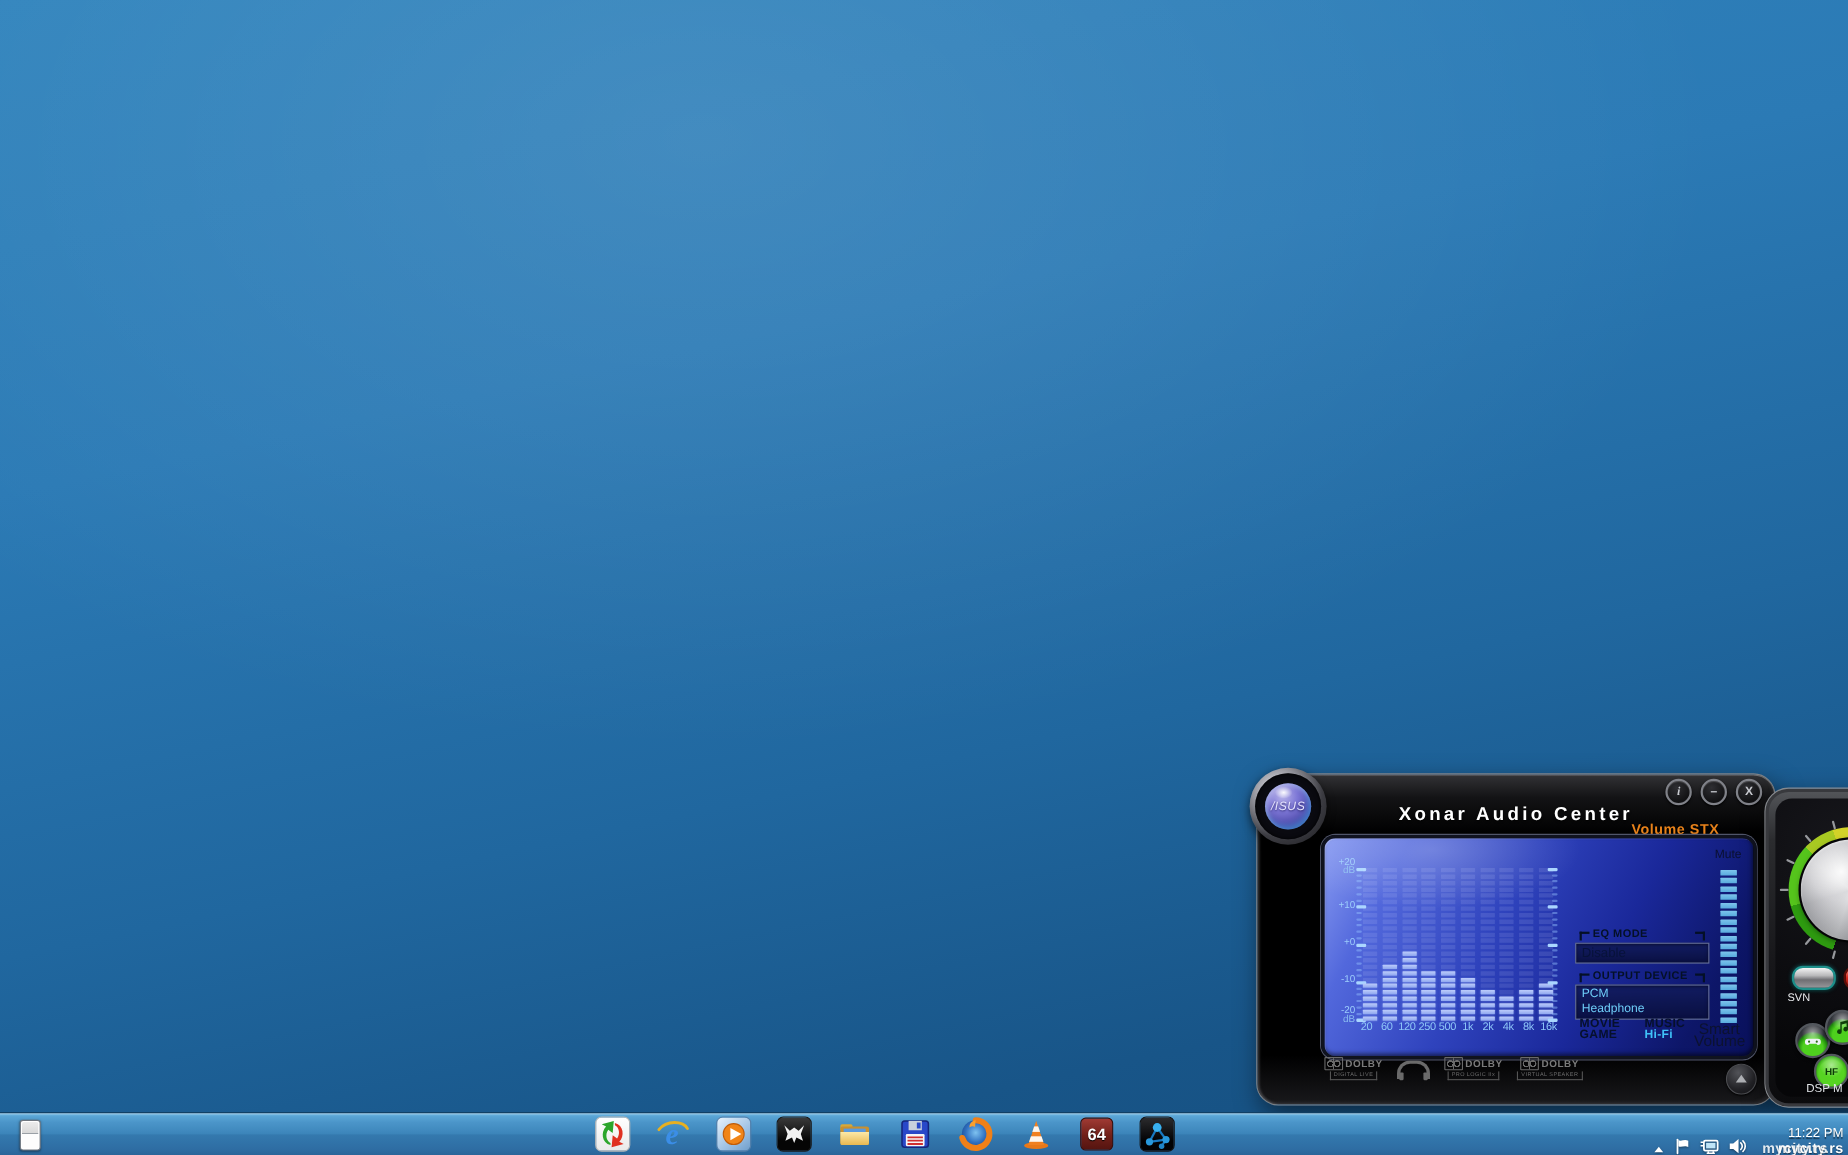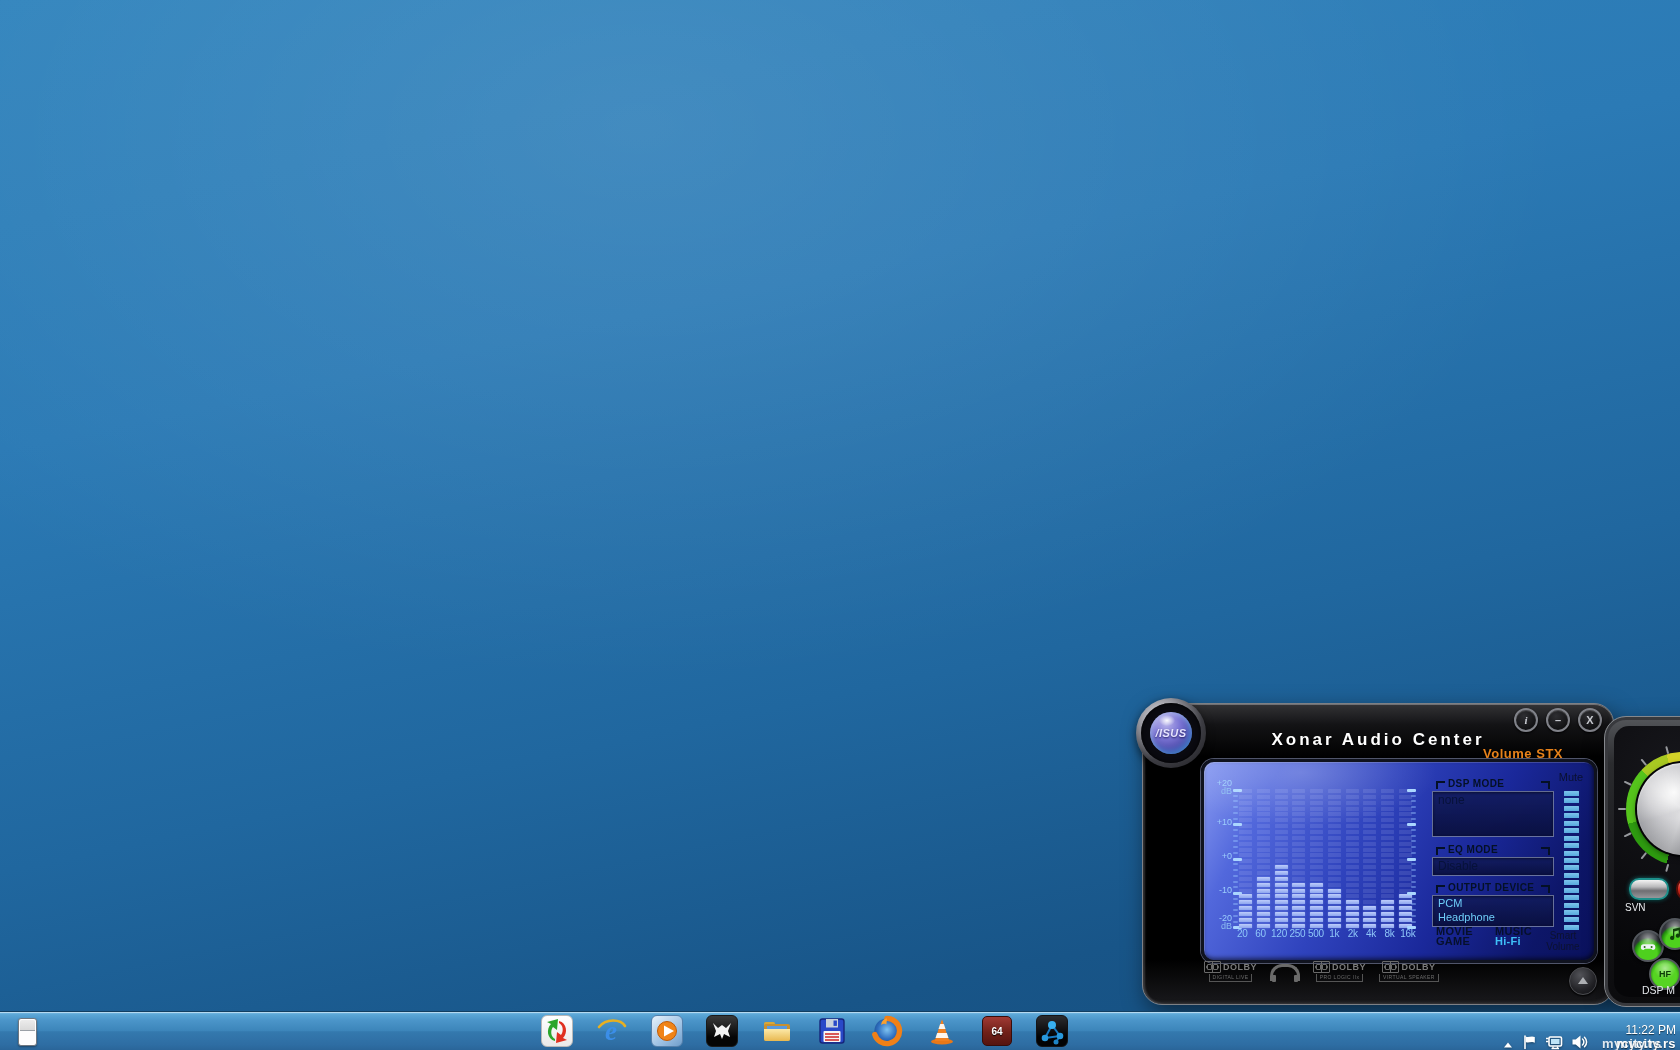--- a/index.html
+++ b/index.html
@@ -16,21 +16,21 @@
     border-top:1px solid #123f61;box-shadow:inset 0 1px 0 rgba(255,255,255,.45);}
   .start-btn{position:absolute;left:18px;top:6px;width:17px;height:26px;border-radius:3px;
     background:#fdfdfd;border:1px solid #6f7780;box-shadow:0 1px 2px rgba(0,0,0,.35), inset 0 0 0 1px rgba(255,255,255,.8);}
   .start-btn::before{content:"";position:absolute;left:1px;right:1px;top:1px;height:10px;
     background:linear-gradient(#ececec,#d9d9d9);border-bottom:1px solid #9aa0a6;border-radius:2px 2px 0 0;}
   .task-icons{position:absolute;left:541px;top:3px;display:flex;gap:23px;}
   .ticon{width:32px;height:32px;position:relative;flex:0 0 auto;}
   .ticon svg{position:absolute;inset:0;}
   .sq{position:absolute;inset:0;border-radius:6px;}
   .t64{position:absolute;inset:1px;border-radius:5px;background:linear-gradient(#a03a34,#702018 55%,#551410);
-    border:1px solid #380d0a;color:#fff;font-weight:bold;font-size:10px;display:flex;align-items:center;justify-content:center;
+    border:1px solid #380d0a;color:#fff;font-weight:bold;font-size:15px;display:flex;align-items:center;justify-content:center;
     text-shadow:0 1px 1px #000;}
   
   .tray{position:absolute;right:4px;top:0;height:38px;display:flex;align-items:flex-end;gap:8px;color:#fff;}
   .tray-ico{display:flex;align-items:center;justify-content:center;filter:drop-shadow(0 1px 1px rgba(0,0,0,.4));}
   .clockbox{width:78px;text-align:right;line-height:13px;margin-left:2px;}
   .clock-time{font-size:12px;color:#fff;text-shadow:0 1px 1px rgba(0,0,0,.55);}
   .wm{position:relative;font-size:13px;font-weight:bold;color:#fff;letter-spacing:.4px;
       text-shadow:0 1px 1px rgba(0,0,0,.45);white-space:nowrap;}
   .wm .dup{position:absolute;left:4px;top:0;opacity:.85;}
   
@@ -50,21 +50,21 @@
     background:radial-gradient(circle at 35% 30%, #e9e9ee, #9a9aa2 30%, #3c3c42 62%, #1a1a1e 100%);
     box-shadow:0 3px 8px rgba(0,0,0,.55);}
   .orb-in{position:absolute;inset:5px;border-radius:50%;background:#0a0a10;
     box-shadow:inset 0 0 4px #000;}
   .orb-ball{position:absolute;inset:9px;border-radius:50%;
     background:radial-gradient(circle at 38% 28%, #b7b2ea 0%, #7d77d6 34%, #4d48a8 68%, #2c2a6e 100%);
     box-shadow:inset -2px -3px 6px rgba(60,200,255,.45), inset 2px 3px 5px rgba(255,255,255,.35);}
   .orb-ball::before{content:"";position:absolute;left:22%;top:8%;width:38%;height:26%;border-radius:50%;
     background:radial-gradient(ellipse at center, rgba(255,255,255,.95), rgba(255,255,255,0) 72%);}
   .orb-text{position:absolute;inset:0;display:flex;align-items:center;justify-content:center;
-    color:#e6e4ff;font-size:11px;font-weight:bold;font-style:italic;letter-spacing:.5px;
+    color:#e6e4ff;font-size:11px;font-weight:normal;font-style:italic;letter-spacing:.5px;
     text-shadow:0 1px 2px #201d60;}
   
   .title{position:absolute;left:90px;top:26px;width:290px;text-align:center;color:#fff;
     font-size:17px;font-weight:bold;letter-spacing:3px;text-shadow:0 1px 2px #000;}
   .model{position:absolute;left:300px;top:42px;width:120px;text-align:right;color:#e8821a;
     font-size:13px;font-weight:bold;letter-spacing:.5px;}
   .winbtns{position:absolute;left:371px;top:4px;display:flex;gap:8px;}
   .wbtn{width:20px;height:20px;border-radius:50%;background:radial-gradient(circle at 40% 30%, #2e2e32, #121214 70%);
     border:2px solid #808289;box-shadow:inset 0 1px 1px rgba(255,255,255,.2), 0 1px 2px #000;
     color:#c9cbd1;font-size:11px;font-weight:bold;display:flex;align-items:center;justify-content:center;
@@ -103,21 +103,21 @@
   .grp-box{position:relative;margin-top:2px;background:linear-gradient(180deg,rgba(18,28,96,.92),rgba(9,15,62,.94));
     border:1px solid rgba(175,185,210,.55);box-shadow:inset 0 1px 3px rgba(0,0,0,.5);}
   .grp-val{padding:1px 5px;font-size:12px;color:#07123a;}
   .grp-line{padding:0 5px;font-size:11px;line-height:14px;color:#6ecdf8;}
   .modes{position:absolute;left:232px;top:164px;width:118px;display:flex;}
   .mcol{width:59px;font-size:11px;font-weight:bold;line-height:10px;letter-spacing:.3px;}
   .mdark{color:#06102c;} .mblue{color:#3fc0f8;}
   .mute-label{position:absolute;left:348px;top:9px;width:38px;text-align:center;color:#0a1030;font-size:11px;}
   #muteMeter{position:absolute;left:360px;top:29px;width:15px;height:139px;display:flex;flex-direction:column;justify-content:space-between;}
   .mseg{width:100%;height:5px;background:linear-gradient(#7cc4ec,#58aadd);border-radius:.5px;}
-  .smartvol{position:absolute;left:336px;top:168px;width:46px;text-align:center;color:#0c1230;font-size:10px;line-height:11px;}
+  .smartvol{position:absolute;left:336px;top:168px;width:46px;text-align:center;color:#0c1230;font-size:14px;line-height:11px;}
   
   .dolby-row{position:absolute;left:61px;top:257px;display:flex;align-items:flex-start;gap:13px;}
   .dolby{display:flex;flex-direction:column;align-items:center;}
   .dolby-top{display:flex;align-items:center;gap:2px;}
   .dd{width:15px;height:10px;border:1px solid #6a6a6a;position:relative;border-radius:1px;
     background:
      radial-gradient(circle at 30% 50%, transparent 2px, #6a6a6a 2px 3px, transparent 3.5px),
      radial-gradient(circle at 70% 50%, transparent 2px, #6a6a6a 2px 3px, transparent 3.5px),
      linear-gradient(90deg, transparent 46%, #6a6a6a 46% 54%, transparent 54%);}
   .dolby-name{font-size:9px;font-weight:bold;color:#7b7b7b;letter-spacing:.5px;}
@@ -522,26 +522,20 @@
             <span>120</span>
             <span>250</span>
             <span>500</span>
             <span>1k</span>
             <span>2k</span>
             <span>4k</span>
             <span>8k</span>
             <span>16k</span>
           </div>
 
-        <div class="grp" style="top:16px;">
-          <span class="grp-label">DSP MODE</span>
-          <div class="grp-box" style="height:44px;">
-            <div class="grp-val">none</div>
-          </div>
-        </div>
         <div class="grp" style="top:82px;">
           <span class="grp-label">EQ MODE</span>
           <div class="grp-box" style="height:17px;">
             <div class="grp-val">Disable</div>
           </div>
         </div>
         <div class="grp" style="top:120px;">
           <span class="grp-label">OUTPUT DEVICE</span>
           <div class="grp-box" style="height:30px;">
             <div class="grp-line">PCM</div>

